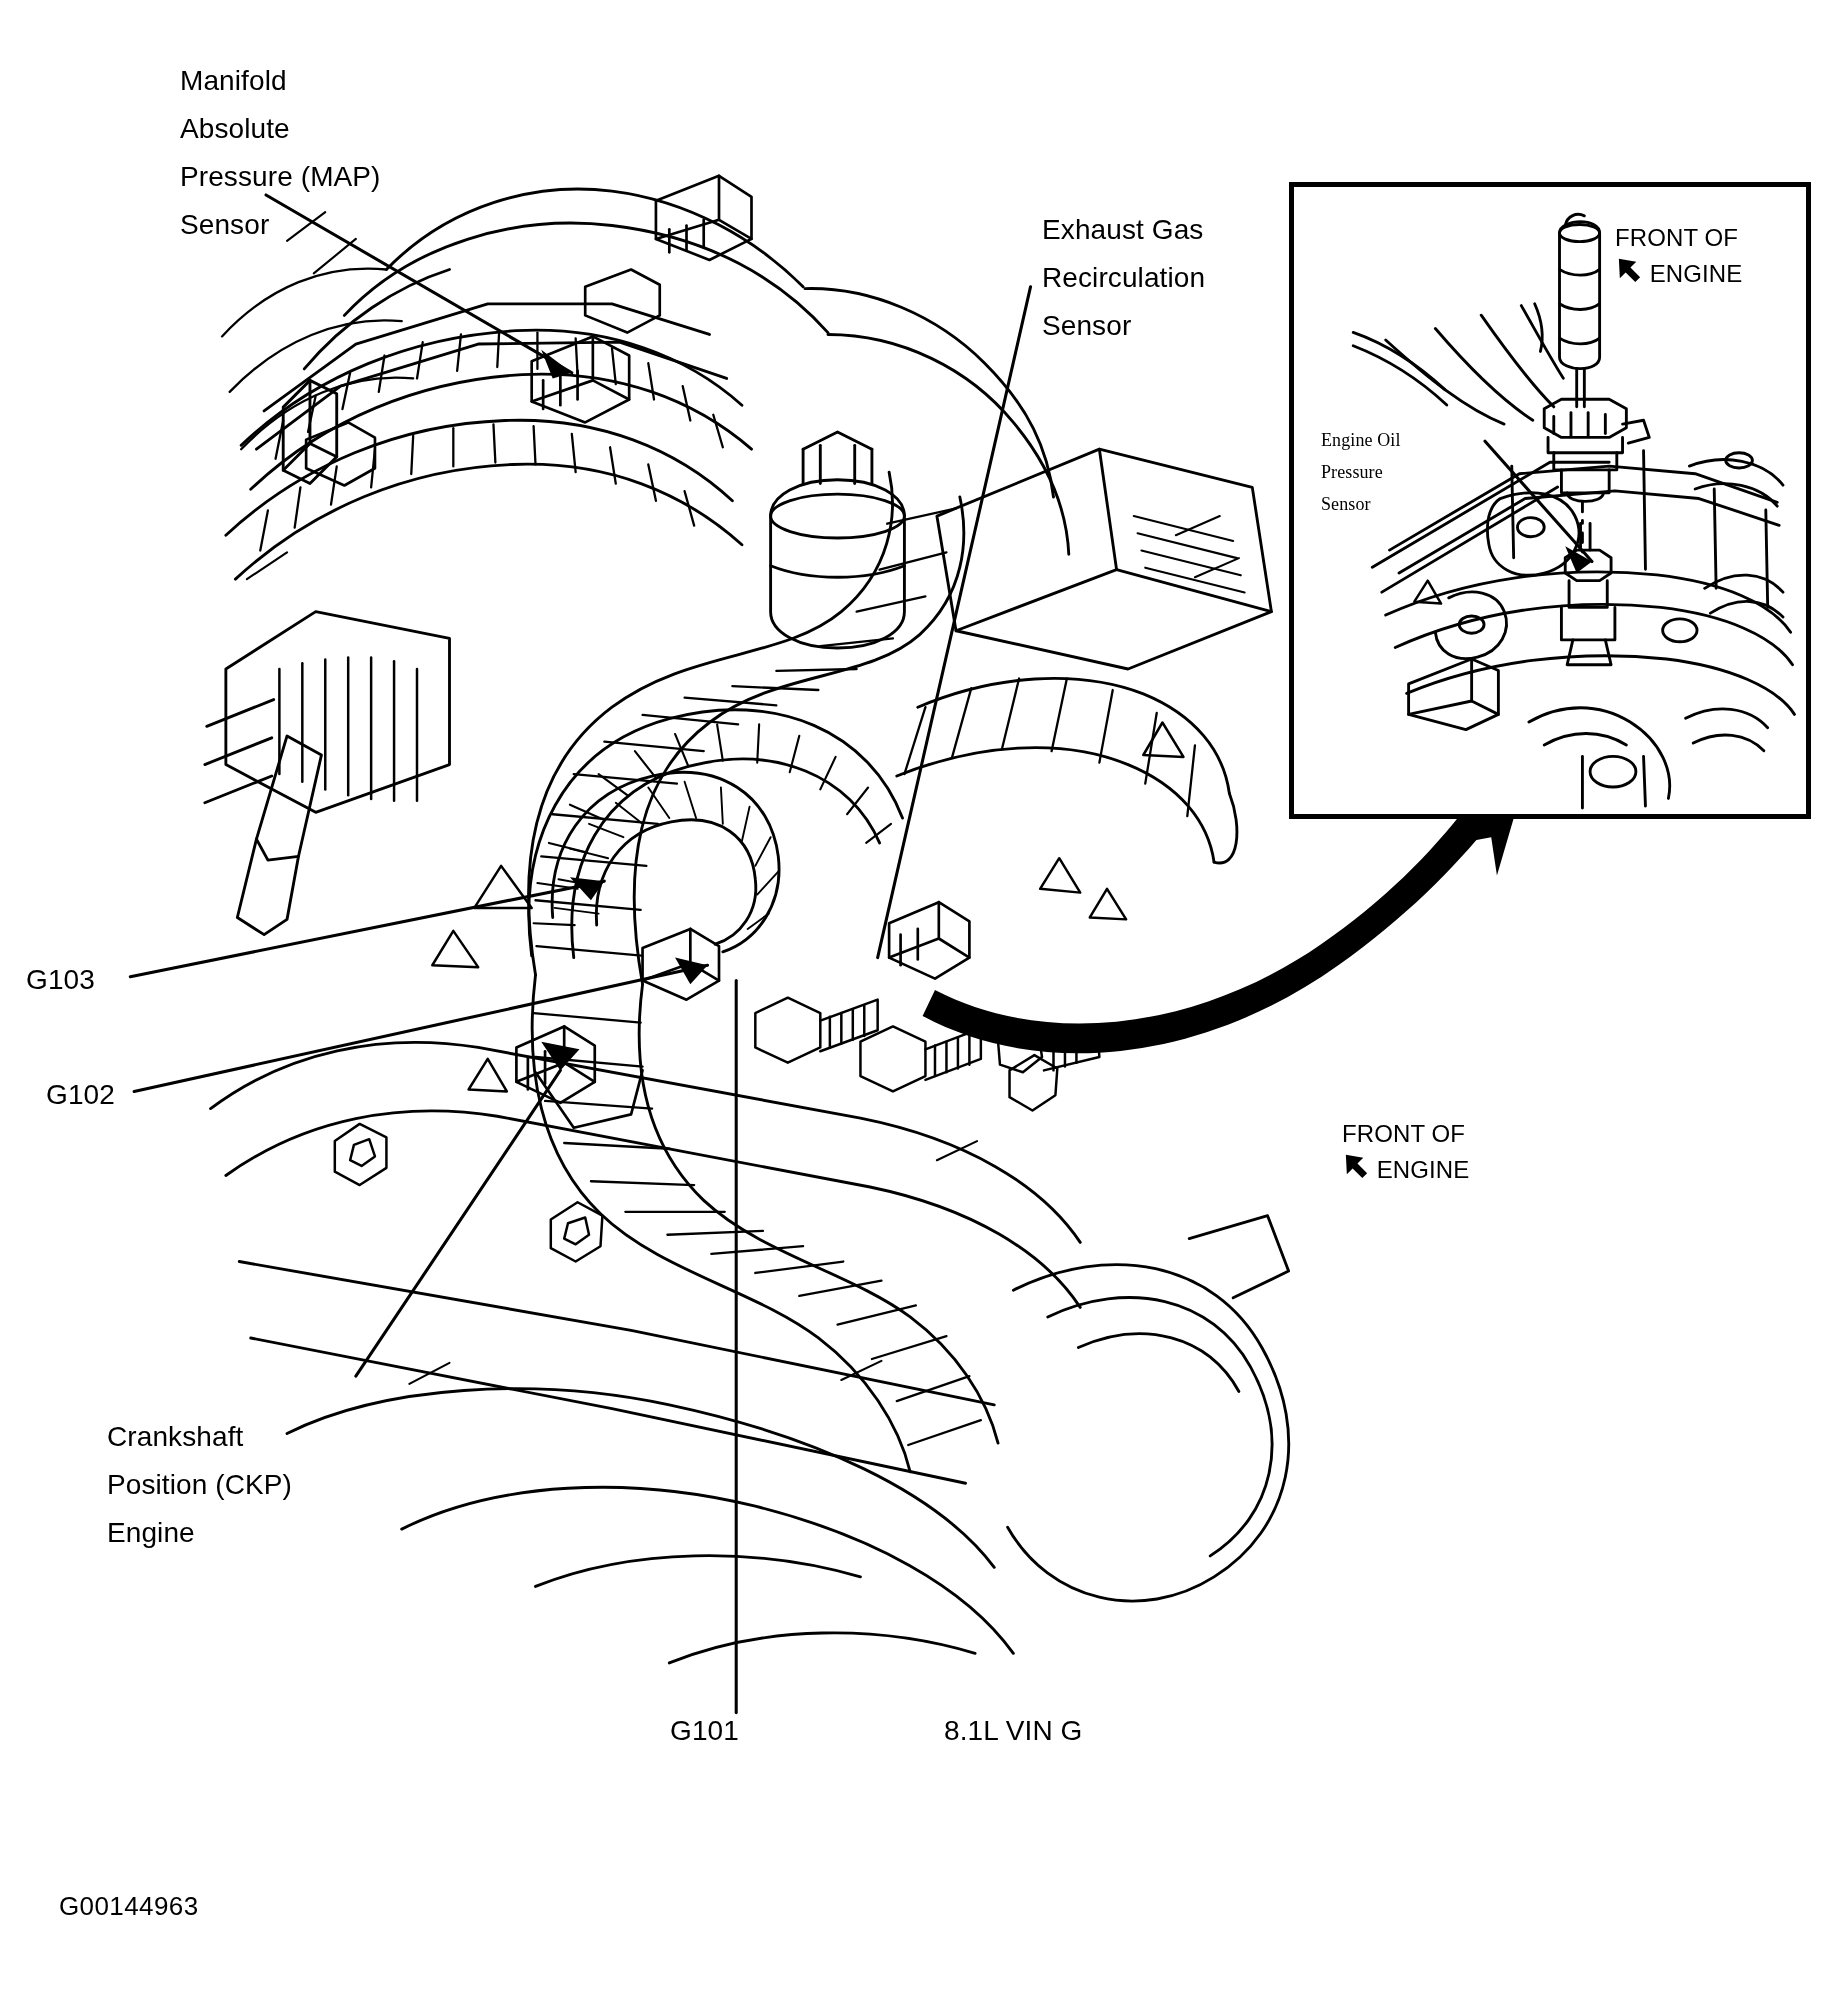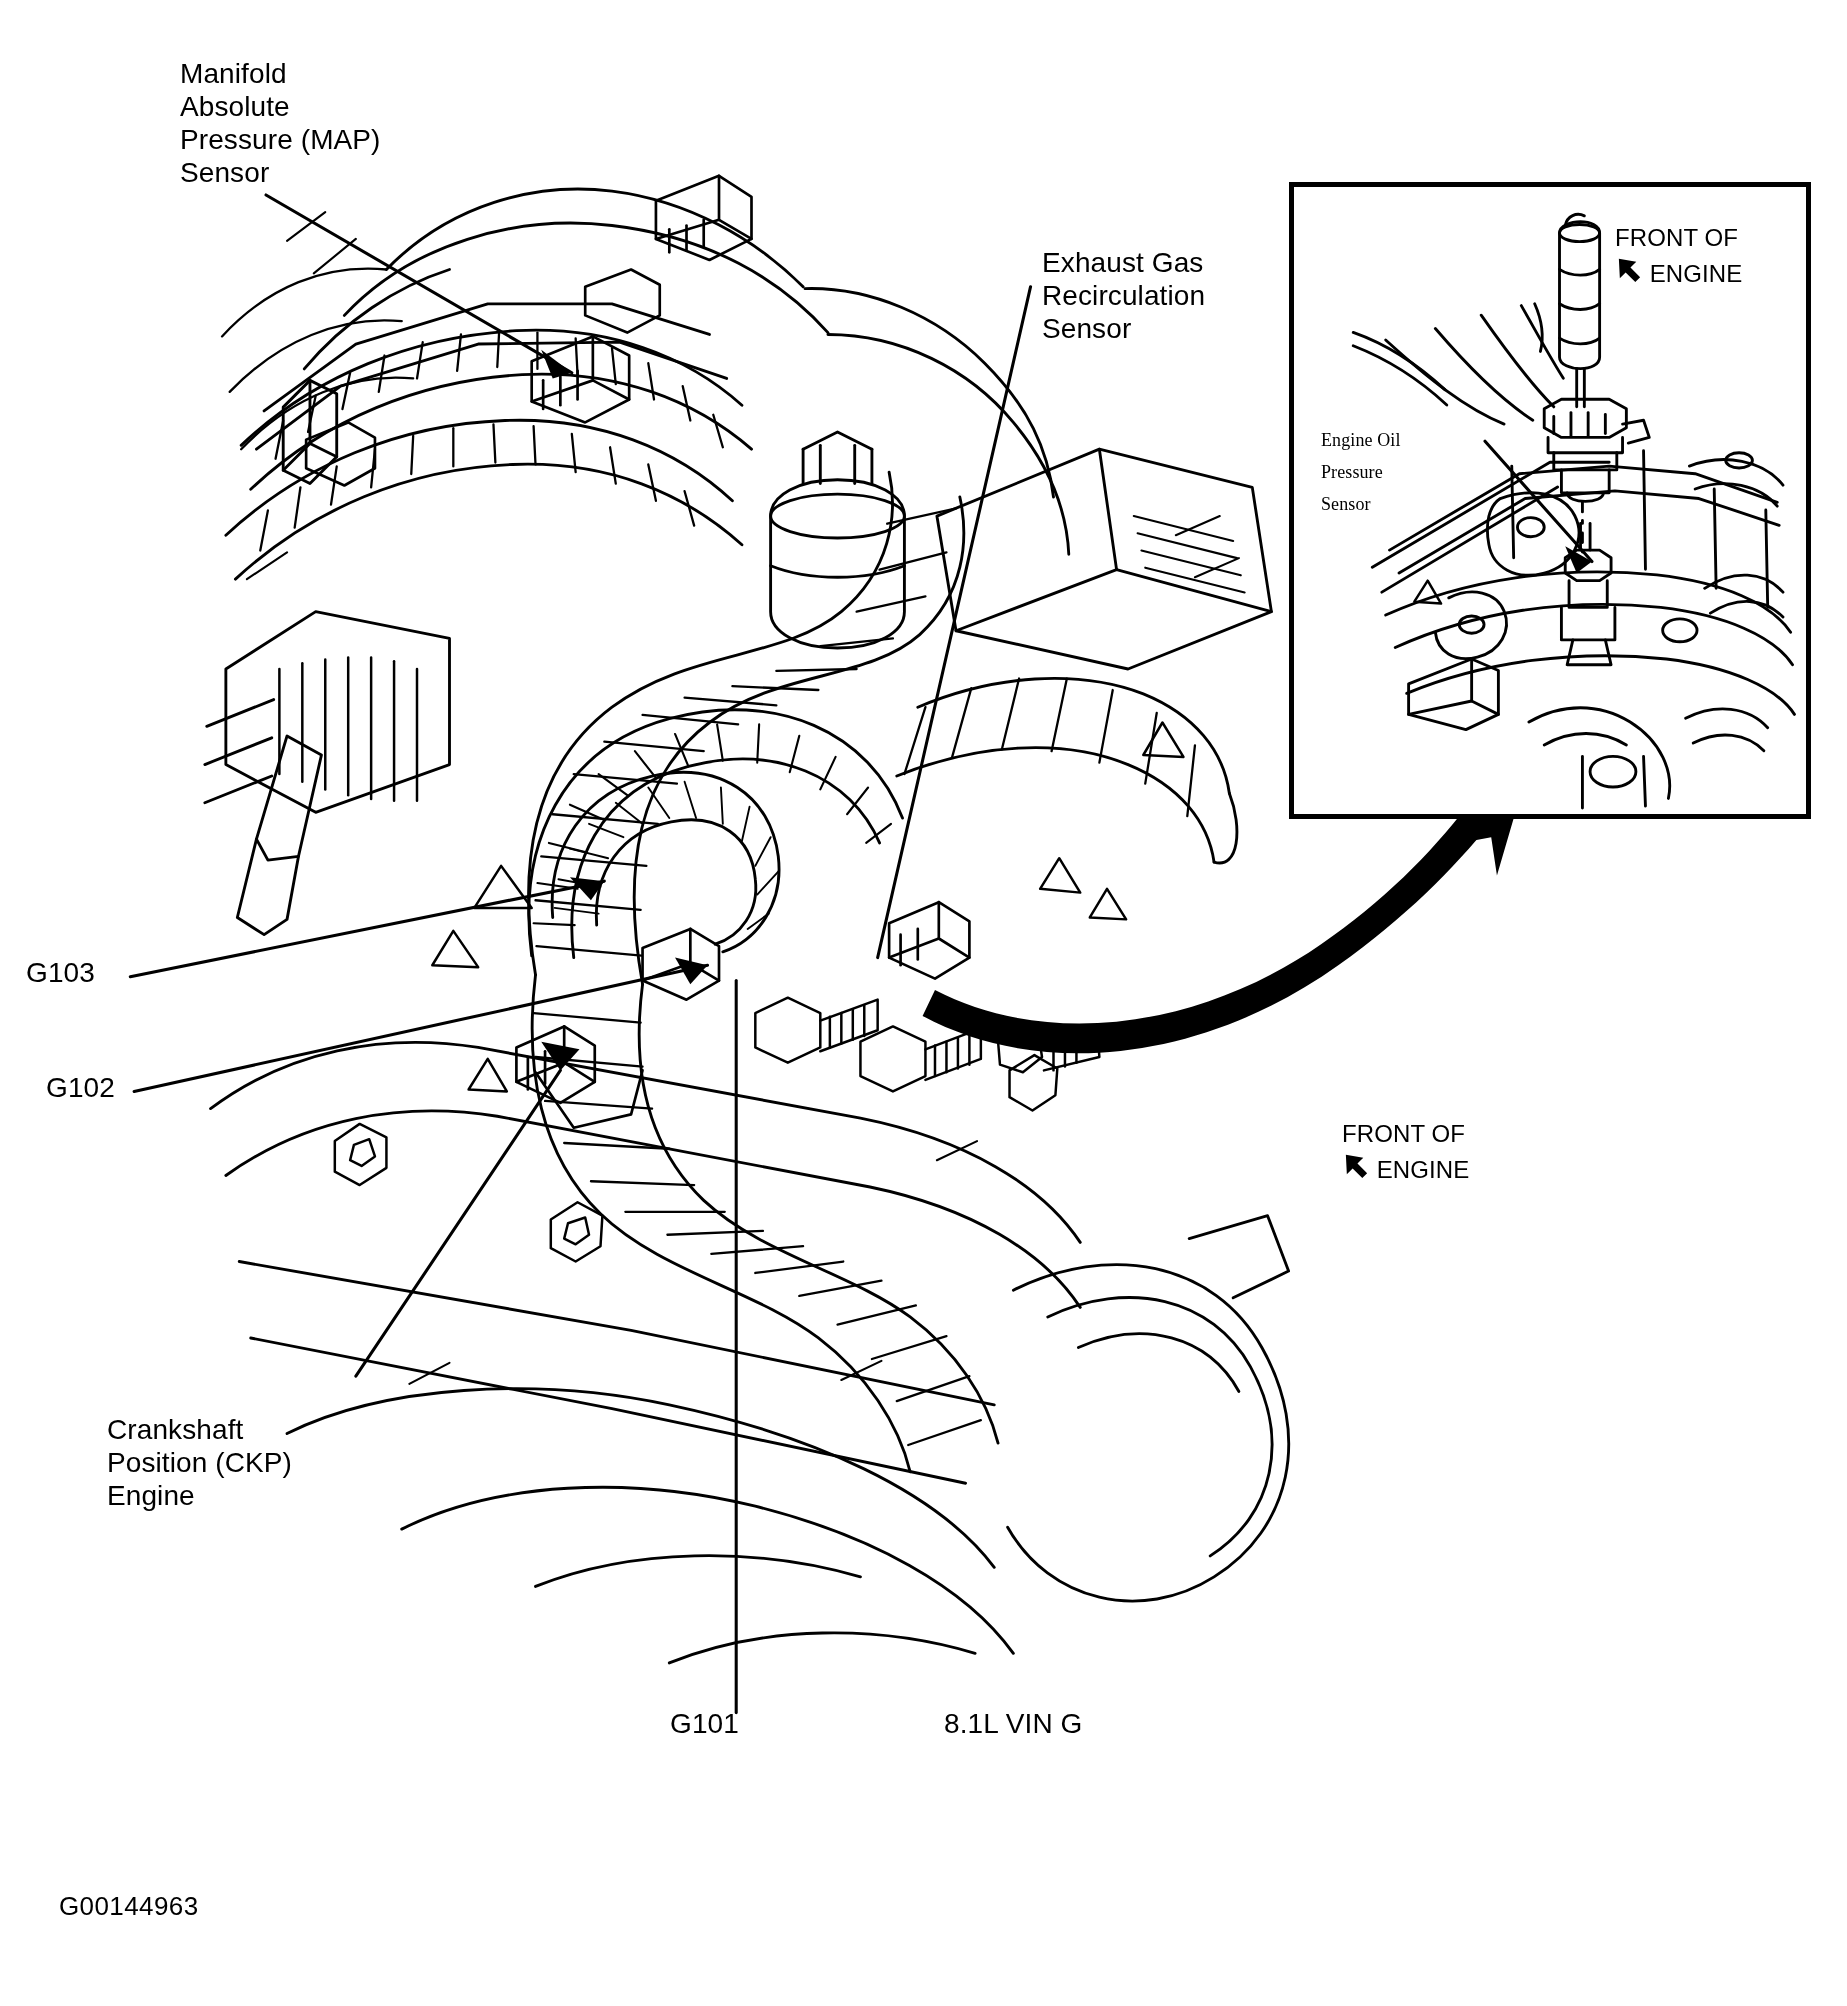--- a/index.html
+++ b/index.html
@@ -16,21 +16,21 @@
     position: relative;
     width: 1848px;
     height: 2006px;
     background: #ffffff;
     overflow: hidden;
   }
   .lbl {
     position: absolute;
     font-family: "Liberation Sans", sans-serif;
     font-size: 28px;
-    line-height: 33px;
+    line-height: 48px;
     color: #000000;
     white-space: pre-line;
     letter-spacing: 0.1px;
   }
   .lbl-sm {
     font-size: 18px;
     line-height: 32px;
     font-family: Liberation Serif, serif;
   }
   .caps {
@@ -395,21 +395,21 @@
                C 1252 1078 1094 1096 978 1036 Z"></path>
       <path d="M1600 800 L 1518 884 L 1560 876 L 1566 916 Z"></path>
     </g>
   </svg>
 
   <div class="lbl" style="left:180px; top:57px;">Manifold
 Absolute
 Pressure (MAP)
 Sensor</div>
 
-  <div class="lbl" style="left:1042px; top:206px;margin-top:40px;">Exhaust Gas
+  <div class="lbl" style="left:1042px; top:206px;">Exhaust Gas
 Recirculation
 Sensor</div>
 
   <div class="lbl" style="left:26px; top:956px;">G103</div>
 
   <div class="lbl" style="left:46px; top:1071px;">G102</div>
 
   <div class="lbl" style="left:107px; top:1413px;">Crankshaft
 Position (CKP)
 Engine</div>

